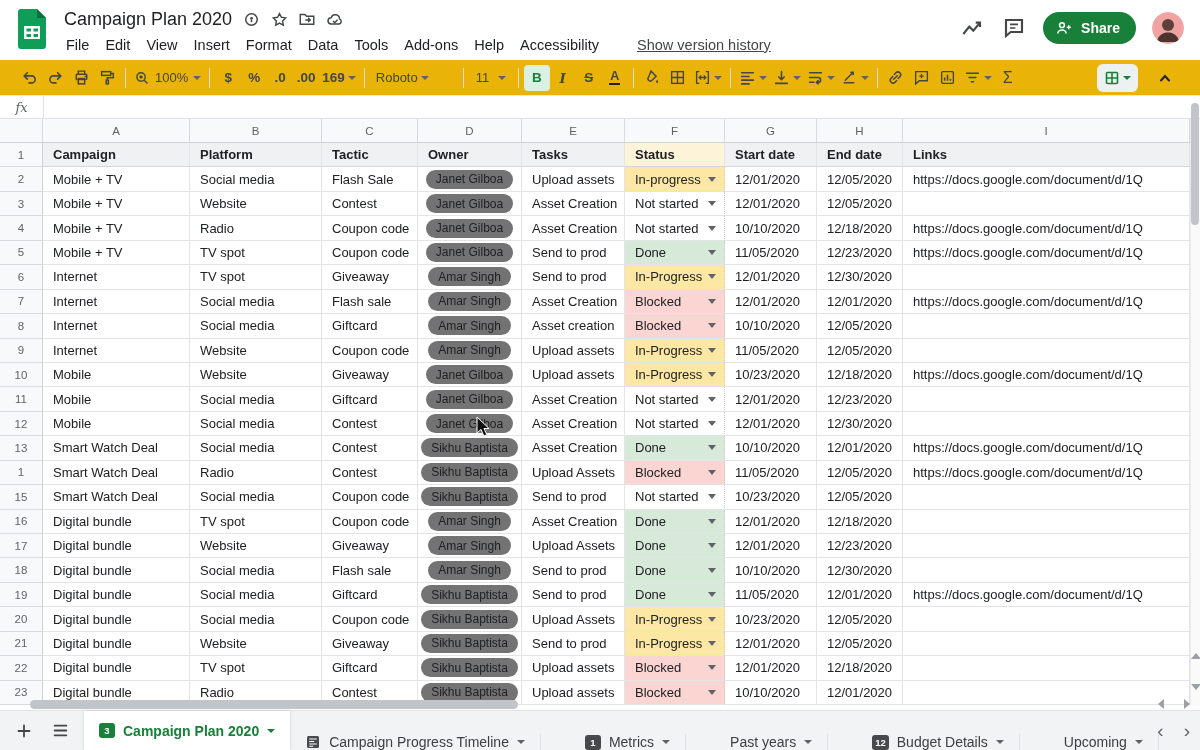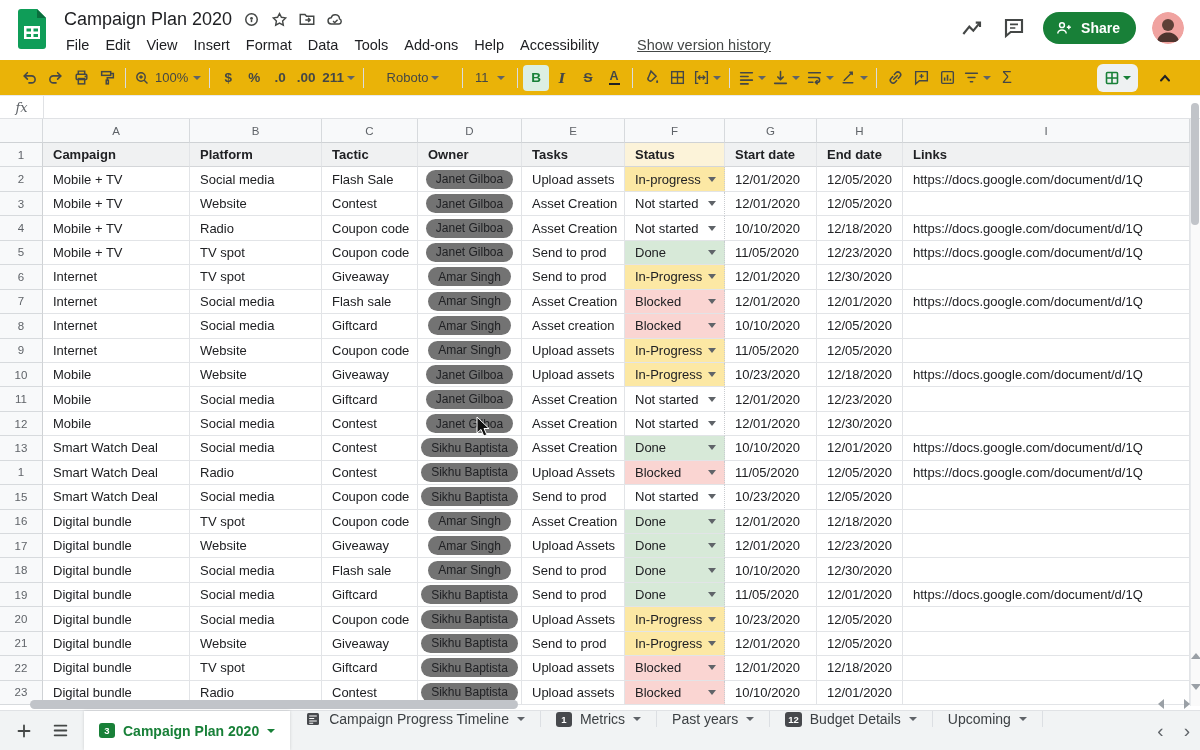--- a/index.html
+++ b/index.html
@@ -28,21 +28,21 @@
   .toolbar { position:absolute; top:60px; left:0; width:1200px; height:36px; background:#eab308;
     display:flex; align-items:center; padding-left:16px; border-bottom:1px solid #e8eaed; }
   .tbtn { min-width:26px; height:26px; border-radius:4px; display:flex; align-items:center; justify-content:center;
     gap:3px; color:#444746; font-size:13px; cursor:pointer; padding:0 3px; }
   .tbtn svg { display:block; }
   .tbtn.txt { font-weight:700; font-size:13.5px; }
   .sep { width:1px; height:20px; background:#dadce0; margin:0 5px; flex:none; }
   .caret { width:0; height:0; border-left:4px solid transparent; border-right:4px solid transparent;
     border-top:4.5px solid #5f6368; display:inline-block; }
   .bold-active { background:#dcefe3; color:#188038; }
-  .font-box { width:88px; justify-content:center; padding:0 6px; }
+  .font-box { width:88px; justify-content:flex-start; padding:0 6px; }
   .size-box { width:44px; justify-content:space-between; padding:0 7px; }
   .u-bar { display:block; width:11px; height:2.5px; background:#202124; margin-top:0px; }
   .stack { display:flex; flex-direction:column; align-items:center; line-height:1; }
   .tb-spacer { flex:1; }
   .view-btn { background:#eef1f2; border-radius:6px; padding:0 7px; height:28px; margin-right:14px; }
   .collapse-btn { margin-right:22px; }
 
   
   .formula-bar { position:absolute; top:96px; left:0; width:1200px; height:23px; background:#fff;
     border-bottom:1px solid #e0e2e5; display:flex; align-items:center; }
@@ -217,21 +217,21 @@
       </svg>
     <span>100%</span>
     <span class="caret"></span>
   </div>
   <div class="sep"></div>
   <div class="tbtn txt">$</div>
   <div class="tbtn txt">%</div>
   <div class="tbtn txt">.0</div>
   <div class="tbtn txt">.00</div>
   <div class="tbtn txt">
-    <span>211</span>
+    <span>169</span>
     <span class="caret"></span>
   </div>
   <div class="sep"></div>
   <div class="tbtn font-box">
     <span>Roboto</span>
     <span class="caret"></span>
   </div>
   <div class="sep"></div>
   <div class="tbtn size-box">
     <span>11</span>
@@ -711,21 +711,21 @@
   <div class="tb-icon-btn">
     <svg width="17" height="17" viewBox="0 0 16 16" stroke="#444746" stroke-width="1.7" stroke-linecap="round">
         <path d="M2.5 3.5h11M2.5 8h11M2.5 12.5h11"></path>
       </svg>
   </div>
   <div class="tab active">
     <span class="badge green">3</span>
     <span>Campaign Plan 2020</span>
     <span class="caret"></span>
   </div>
-  <div id="other-tabs" style="display:flex;align-items:flex-start;">
+  <div id="other-tabs" style="display:flex;align-items:flex-end;gap:29px;">
       <div class="tab">
         <svg width="16" height="16" viewBox="0 0 16 16">
           <rect x="2" y="2" width="12" height="12" rx="1.5" fill="#47494d"></rect>
           <path d="M4.2 5h7.6M4.2 7.5h5M4.2 10h7.6M4.2 12.2h4" stroke="#fff" stroke-width="1.1"></path>
         </svg>
         <span>Campaign Progress Timeline</span>
         <span class="caret"></span>
       </div>
       <div class="tab">
         <span class="badge">1</span>

